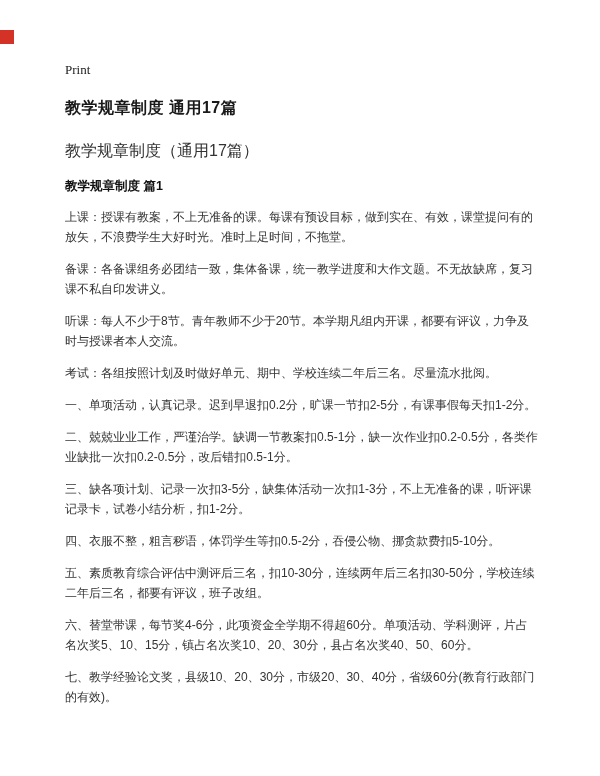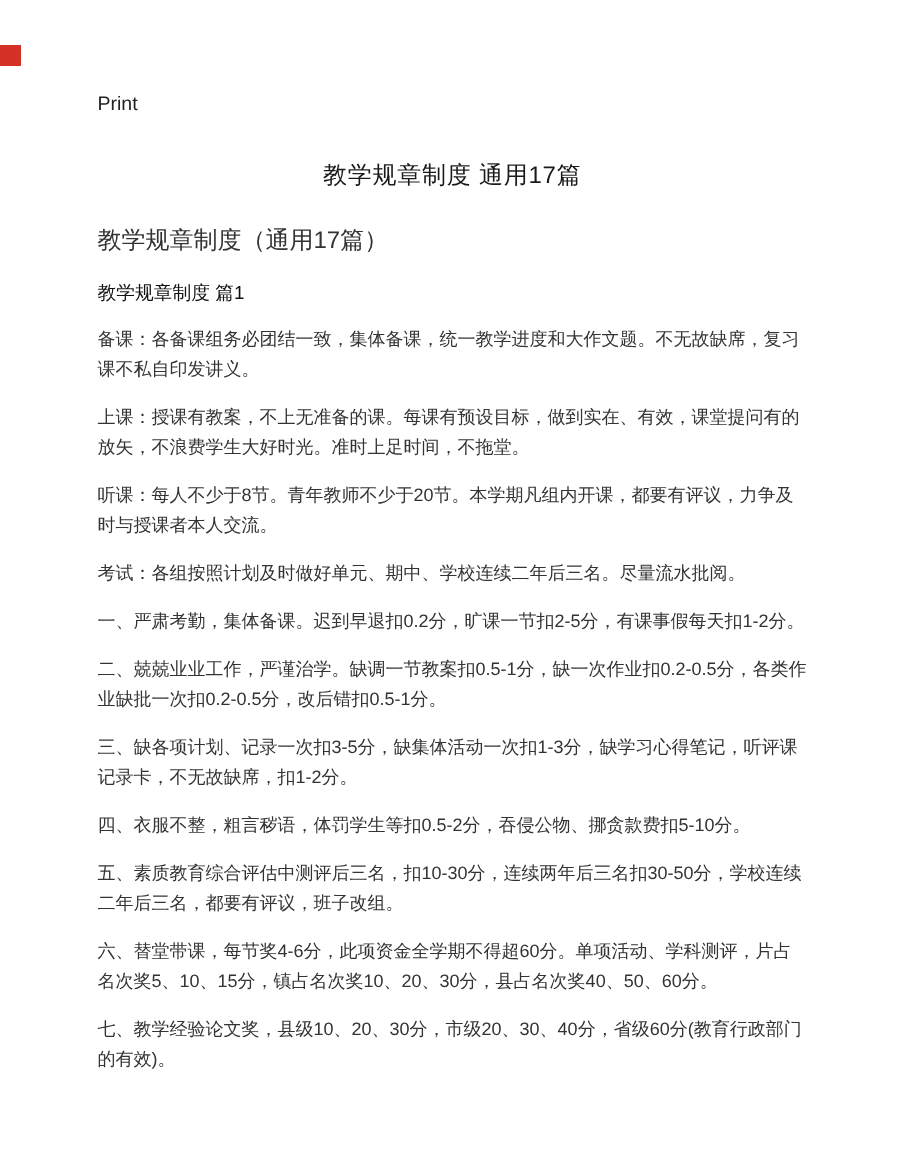--- a/index.html
+++ b/index.html
@@ -20,43 +20,42 @@
     left: 0;
     top: 30px;
     width: 14px;
     height: 14px;
     background: #d43226;
   }
   .page {
     padding: 60px 62px 30px 65px;
   }
   .print-label {
-    font-family: Liberation Sans, sans-serif;
+    font-family: Liberation Serif, serif;
     font-size: 13px;
     color: #222222;
     margin-bottom: 14px;
     cursor: pointer;
     display: inline-block;
   }
   .doc-title {
-    text-align: center;
     font-size: 16px;
-    font-weight: normal;
+    font-weight: bold;
     color: #1a1a1a;
-    margin: 17px 0 22px 0;
+    margin: 6px 0 22px 0;
     letter-spacing: 0.5px;
   }
   .doc-subtitle {
     font-size: 16px;
     color: #333333;
     margin-bottom: 16px;
   }
   .sec-heading {
     font-size: 12.5px;
-    font-weight: normal;
+    font-weight: bold;
     color: #111111;
     margin: 14px 0 12px 0;
   }
   .para {
     font-size: 12px;
     line-height: 20px;
     color: #333333;
     margin: 0 0 12px 0;
     text-align: left;
   }
@@ -69,27 +68,27 @@
 <div class="page">
 
   <span class="print-label">Print</span>
 
   <div class="doc-title">教学规章制度 通用17篇</div>
 
   <div class="doc-subtitle">教学规章制度（通用17篇）</div>
 
   <div class="sec-heading">教学规章制度 篇1</div>
 
+  <p class="para">上课：授课有教案，不上无准备的课。每课有预设目标，做到实在、有效，课堂提问有的放矢，不浪费学生大好时光。准时上足时间，不拖堂。</p>
   <p class="para">备课：各备课组务必团结一致，集体备课，统一教学进度和大作文题。不无故缺席，复习课不私自印发讲义。</p>
-  <p class="para">上课：授课有教案，不上无准备的课。每课有预设目标，做到实在、有效，课堂提问有的放矢，不浪费学生大好时光。准时上足时间，不拖堂。</p>
   <p class="para">听课：每人不少于8节。青年教师不少于20节。本学期凡组内开课，都要有评议，力争及时与授课者本人交流。</p>
   <p class="para">考试：各组按照计划及时做好单元、期中、学校连续二年后三名。尽量流水批阅。</p>
 
 
-  <p class="para">一、严肃考勤，集体备课。迟到早退扣0.2分，旷课一节扣2-5分，有课事假每天扣1-2分。</p>
+  <p class="para">一、单项活动，认真记录。迟到早退扣0.2分，旷课一节扣2-5分，有课事假每天扣1-2分。</p>
   <p class="para">二、兢兢业业工作，严谨治学。缺调一节教案扣0.5-1分，缺一次作业扣0.2-0.5分，各类作业缺批一次扣0.2-0.5分，改后错扣0.5-1分。</p>
-  <p class="para">三、缺各项计划、记录一次扣3-5分，缺集体活动一次扣1-3分，缺学习心得笔记，听评课记录卡，不无故缺席，扣1-2分。</p>
+  <p class="para">三、缺各项计划、记录一次扣3-5分，缺集体活动一次扣1-3分，不上无准备的课，听评课记录卡，试卷小结分析，扣1-2分。</p>
   <p class="para">四、衣服不整，粗言秽语，体罚学生等扣0.5-2分，吞侵公物、挪贪款费扣5-10分。</p>
   <p class="para">五、素质教育综合评估中测评后三名，扣10-30分，连续两年后三名扣30-50分，学校连续二年后三名，都要有评议，班子改组。</p>
   <p class="para">六、替堂带课，每节奖4-6分，此项资金全学期不得超60分。单项活动、学科测评，片占名次奖5、10、15分，镇占名次奖10、20、30分，县占名次奖40、50、60分。</p>
   <p class="para">七、教学经验论文奖，县级10、20、30分，市级20、30、40分，省级60分(教育行政部门的有效)。</p>
 
 </div>
 
 </body></html>

